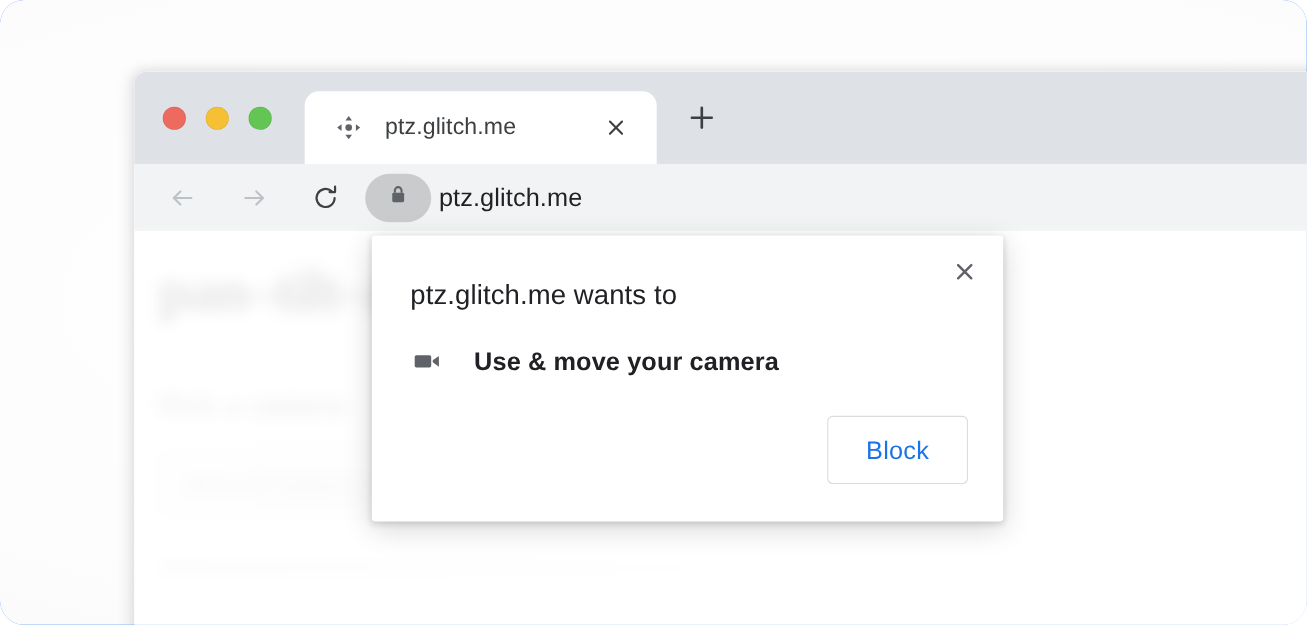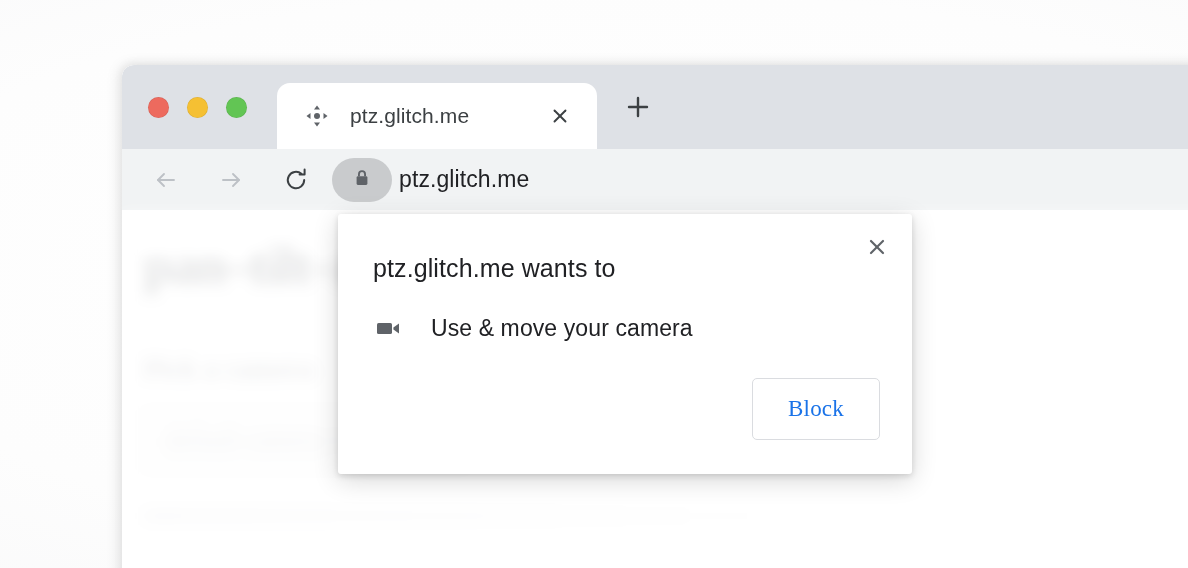--- a/index.html
+++ b/index.html
@@ -12,20 +12,21 @@
     font-family: "Liberation Sans", sans-serif;
     -webkit-font-smoothing: antialiased;
   }
 
   #stage {
     position: relative;
     width: 1188px;
     height: 568px;
     background: #3b82f6;
     overflow: hidden;
+    border-radius: 22px;
   }
 
   
   .page-backdrop {
     position: absolute;
     inset: 0;
     background:
       radial-gradient(120% 90% at 52% 48%, #ffffff 0%, #fdfdfd 55%, #f7f7f8 100%);
   }
 
@@ -257,20 +258,21 @@
     color: #202124;
     letter-spacing: 0.1px;
     white-space: nowrap;
   }
   .permission-row {
     position: absolute;
     left: 34px;
     top: 98px;
     display: flex;
     align-items: center;
+    font-weight: bold;
   }
   .permission-icon {
     width: 32px;
     height: 32px;
     display: flex;
     align-items: center;
     justify-content: center;
     flex: none;
   }
   .permission-text {
@@ -287,21 +289,21 @@
     display: flex;
     gap: 19px;
   }
   .dlg-btn {
     min-width: 128px;
     height: 62px;
     border: 1px solid #dadce0;
     border-radius: 5px;
     background: #ffffff;
     color: #1a73e8;
-    font-family: Liberation Serif, serif;
+    font-family: Liberation Sans, sans-serif;
     font-size: 23px;
     letter-spacing: 0.2px;
     cursor: pointer;
     display: flex;
     align-items: center;
     justify-content: center;
     padding: 0 18px;
   }
 </style>
 </head>

